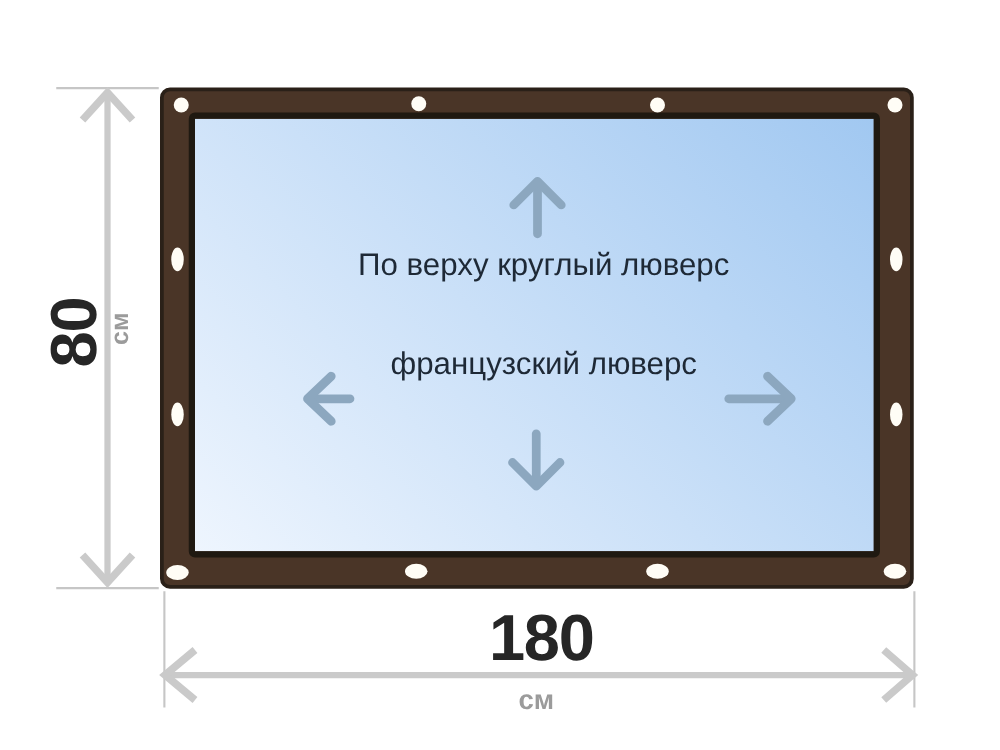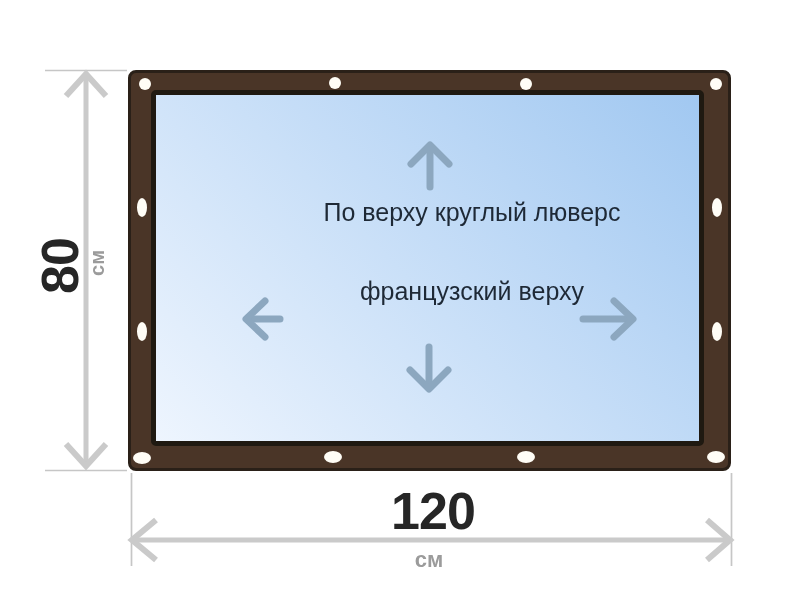--- a/index.html
+++ b/index.html
@@ -48,21 +48,21 @@
   .dim-unit{font-weight:700;color:var(--dimension-unit,#9b9b9b);}
   .center-xy{transform:translate(-50%,-50%);}
   .rot{transform:translate(-50%,-50%) rotate(-90deg);}
   .height-value{left:60px;top:266px;}
   .height-unit{left:97px;top:263px;font-size:20px;}
   .width-value{left:433px;top:511px;}
   .width-unit{left:429px;top:560px;font-size:22px;}
 
   .panel-note{
     position:absolute;left:157px;width:556px;text-align:center;
-    font-size:25px;line-height:30px;color:var(--panel-text,#1e2936);padding-left:37px;
+    font-size:25px;line-height:30px;color:var(--panel-text,#1e2936);
   }
   .note-top{top:197px;}
   .note-mid{top:276px;}
 </style>
 </head>
 <body>
 
 <div class="canvas">
 
   <div class="frame">
@@ -118,21 +118,21 @@
       <polyline points="265,301 246,319 265,337"></polyline>
     </g>
     <g class="arrow-stroke" stroke-width="7">
       <line x1="583" y1="319" x2="631" y2="319"></line>
       <polyline points="614,301 633,319 614,337"></polyline>
     </g>
   </svg>
 
   <div class="panel-note note-top">По верху круглый люверс</div>
   <div class="panel-note note-mid">
-    <div>французский верху</div>
+    <div>французский люверс</div>
   </div>
 
   <div class="lbl dim-value height-value rot">80</div>
   <div class="lbl dim-unit height-unit rot">см</div>
-  <div class="lbl dim-value width-value center-xy">120</div>
+  <div class="lbl dim-value width-value center-xy">180</div>
   <div class="lbl dim-unit width-unit center-xy">см</div>
 
 </div>
 
 </body></html>

